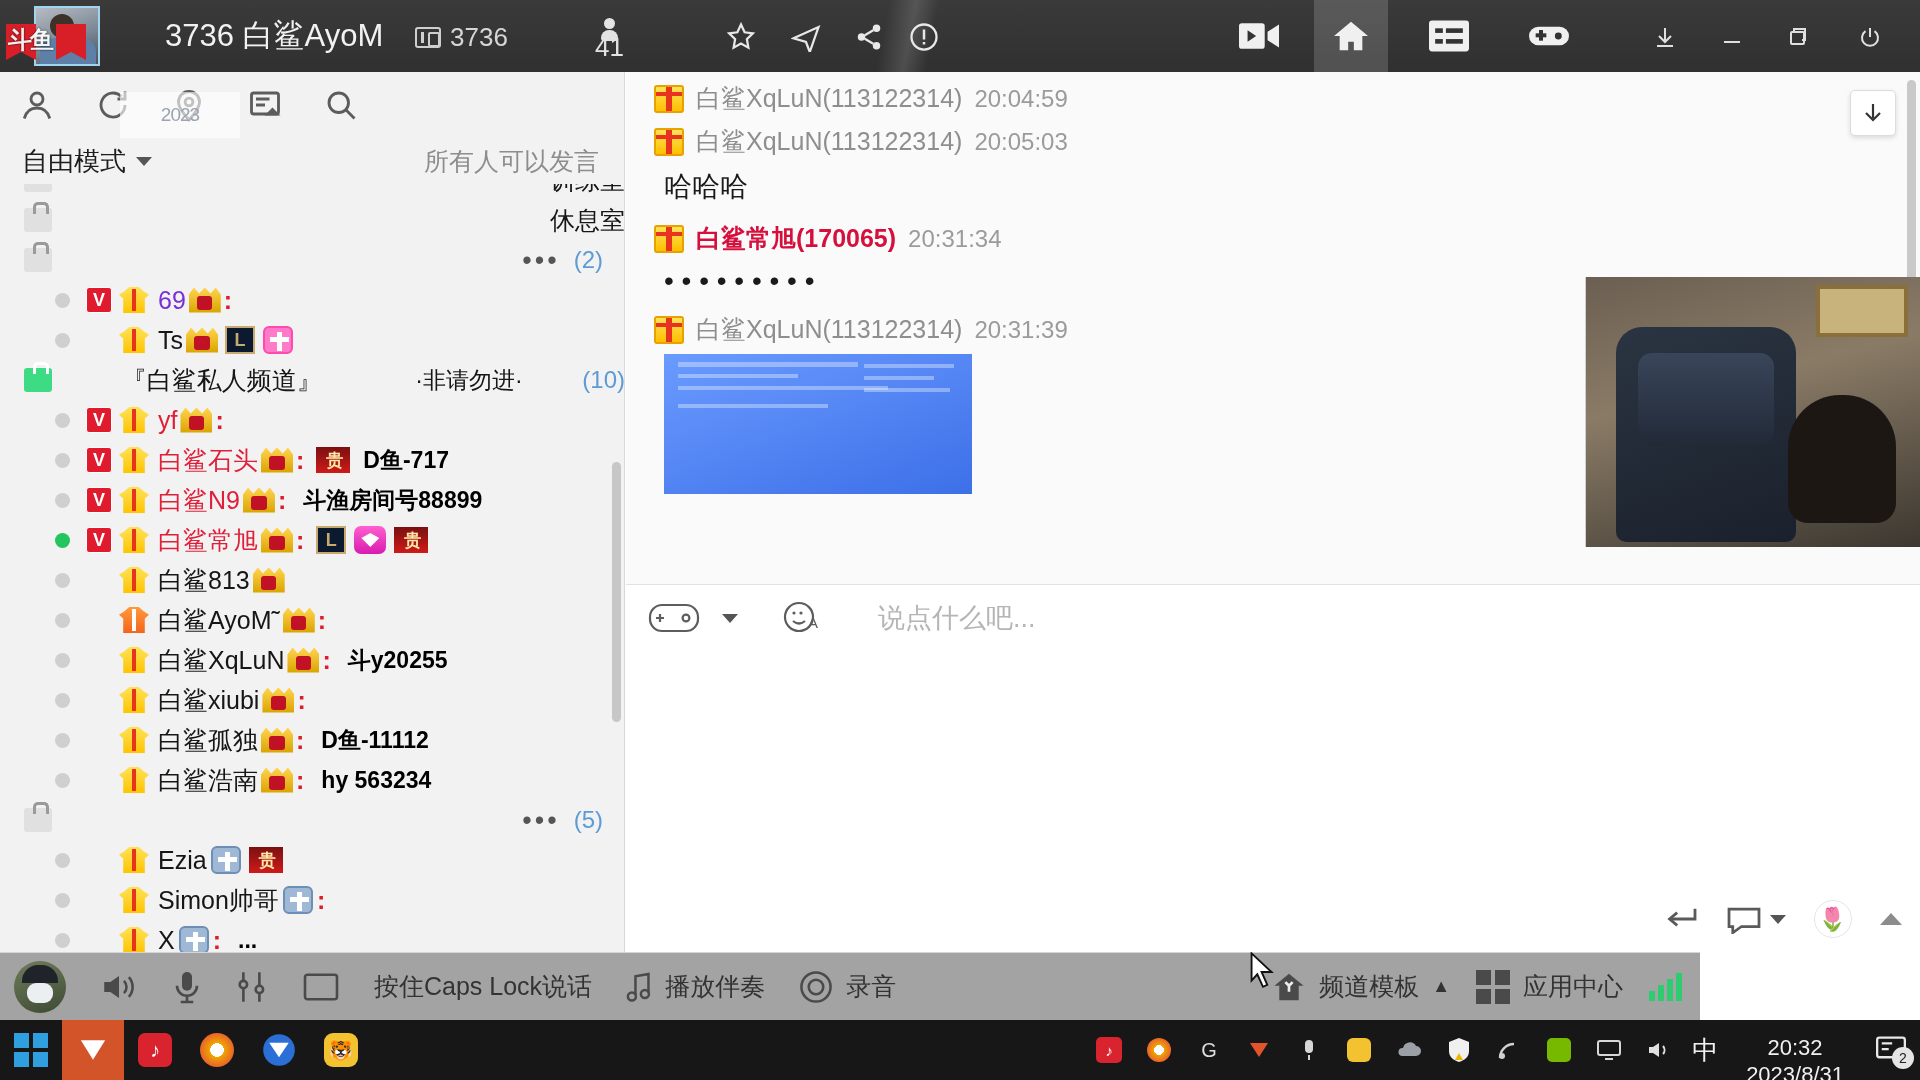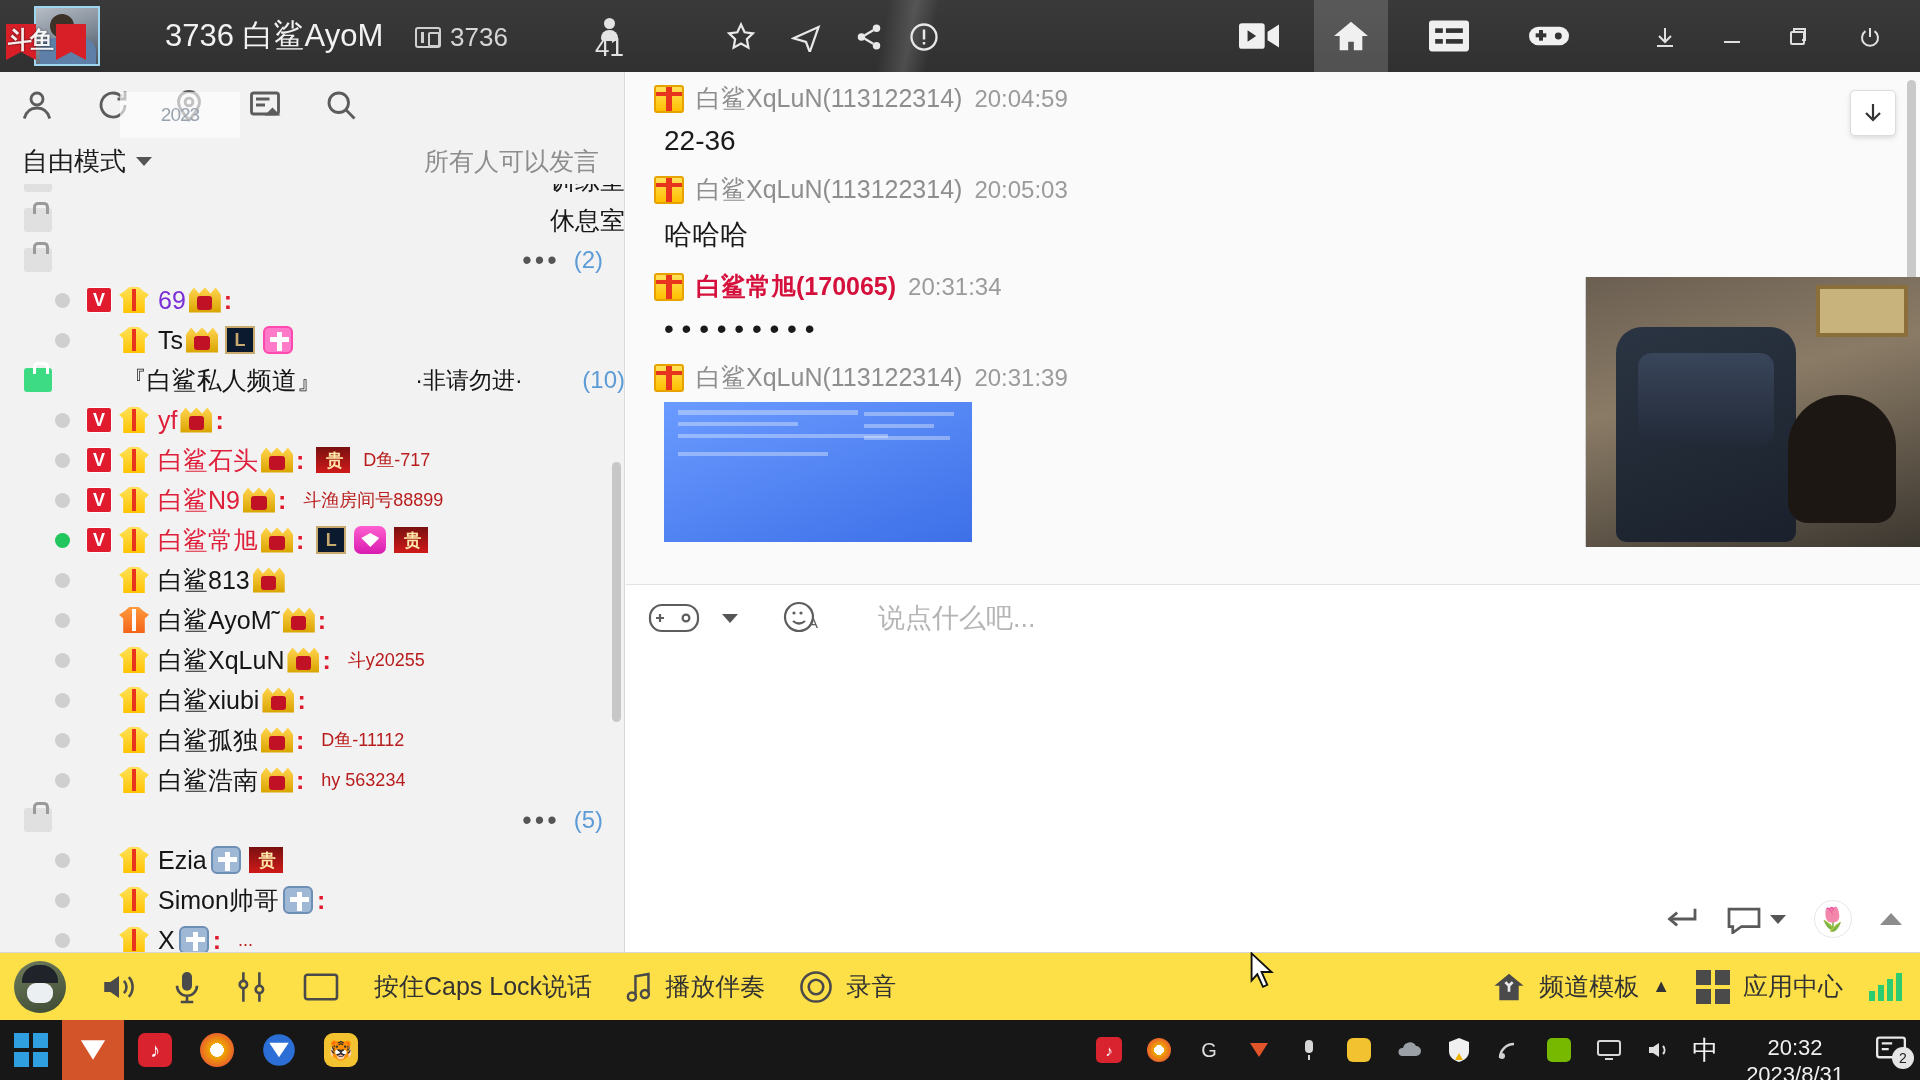--- a/index.html
+++ b/index.html
@@ -114,21 +114,21 @@
   .gem{width:32px;height:28px;margin:0 4px;flex:none;border-radius:7px;
     background:linear-gradient(180deg,#ff5fd0,#d81bb0);position:relative;}
   .gem:after{content:"";position:absolute;left:7px;top:7px;width:18px;height:14px;
     background:#fff;clip-path:polygon(50% 0,100% 36%,50% 100%,0 36%);}
   .noble{width:34px;height:26px;margin:0 4px;flex:none;
     background:linear-gradient(180deg,#7a1010,#d01a1a);color:#ffe9a8;font-size:17px;
     display:inline-flex;align-items:center;justify-content:center;font-weight:bold;
     letter-spacing:-3px;}
   .nm-red { color:#e0203a; }
   .nm-blk { color:#161616; }
-  .sub { color:#b91c1c; font-size:18px; margin-left:9px; }
+  .sub { color:#000000; font-size:23px; margin-left:9px;font-weight:bold; }
   .rhs { margin-left:auto; margin-right:22px; display:flex; align-items:center; gap:14px; }
   .ellip { color:#555; font-size:27px; letter-spacing:3px; }
   .cnt { color:#5c9bd6; font-size:24px; }
   .chname { color:#161616; }
   .chnote { color:#161616; margin-left:40px; font-size:23px; }
   .sb-scroll { position:absolute; right:3px; top:390px; width:9px; height:260px;
     background:#c7c7c7; border-radius:5px; }
 
   
   .chat { position:absolute; left:626px; top:72px; width:1294px; height:880px; background:#fafafa; }
@@ -175,22 +175,22 @@
   .comp-bottom { position:absolute; right:18px; bottom:14px; display:flex;
     align-items:center; gap:28px; }
   .comp-bottom .ci { display:flex; align-items:center; gap:8px; color:#5a5a5a; }
   .comp-bottom svg { fill:none; stroke:#5a5a5a; stroke-width:2.2; }
   .tulip { width:38px;height:38px;border-radius:50%;background:#fff;border:1px solid #e6e6e6;
     display:flex;align-items:center;justify-content:center;font-size:23px;}
   .chev-up { width:0;height:0;border-left:11px solid transparent;border-right:11px solid transparent;
     border-bottom:12px solid #8c8c8c; }
 
   
-  .botbar { position:absolute; left:0; top:952px; width:1920px; height:68px;
-    background:#fde047; border-top:1px solid #d6d6d6; display:flex; align-items:center; }
+  .botbar { position:absolute; left:0; top:952px; width:1700px; height:68px;
+    background:#a3a3a3; border-top:1px solid #d6d6d6; display:flex; align-items:center; }
   .bb-av { width:52px; height:52px; border-radius:50%; margin-left:14px; flex:none;
     background:linear-gradient(160deg,#6f7d5c,#3d4a33); position:relative; overflow:hidden; }
   .bb-av:after{content:"";position:absolute;left:13px;top:22px;width:26px;height:20px;
     border-radius:9px;background:#eceff1;}
   .bb-av:before{content:"";position:absolute;left:8px;top:4px;width:36px;height:18px;
     border-radius:16px 16px 0 0;background:#20242a;}
   .bb-item { display:flex; align-items:center; gap:13px; color:#333; font-size:25px;
     margin-left:34px; white-space:nowrap; }
   .bb-item svg { fill:none; stroke:#4a4a4a; stroke-width:2.1; }
   .bb-right { margin-left:auto; display:flex; align-items:center; gap:26px; margin-right:18px; }
@@ -563,21 +563,20 @@
   <div class="chat">
 
     <div class="msgs">
 
       <div class="msg">
         <div class="msg-head">
           <span class="gift"></span>
           <span class="mname"><span>白鲨XqLuN</span><span>(113122314)</span></span>
           <span class="mtime">20:04:59</span>
         </div>
-        <div class="mtext">22-36</div>
       </div>
 
       <div class="msg">
         <div class="msg-head">
           <span class="gift"></span>
           <span class="mname"><span>白鲨XqLuN</span><span>(113122314)</span></span>
           <span class="mtime">20:05:03</span>
         </div>
         <div class="mtext">哈哈哈</div>
       </div>

